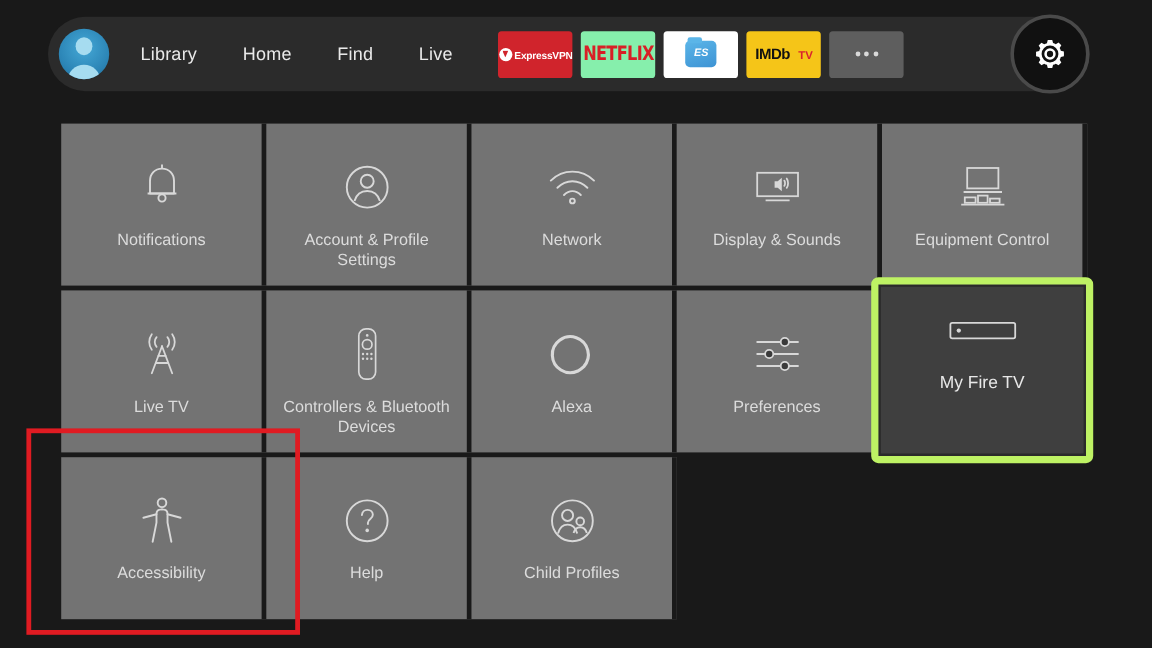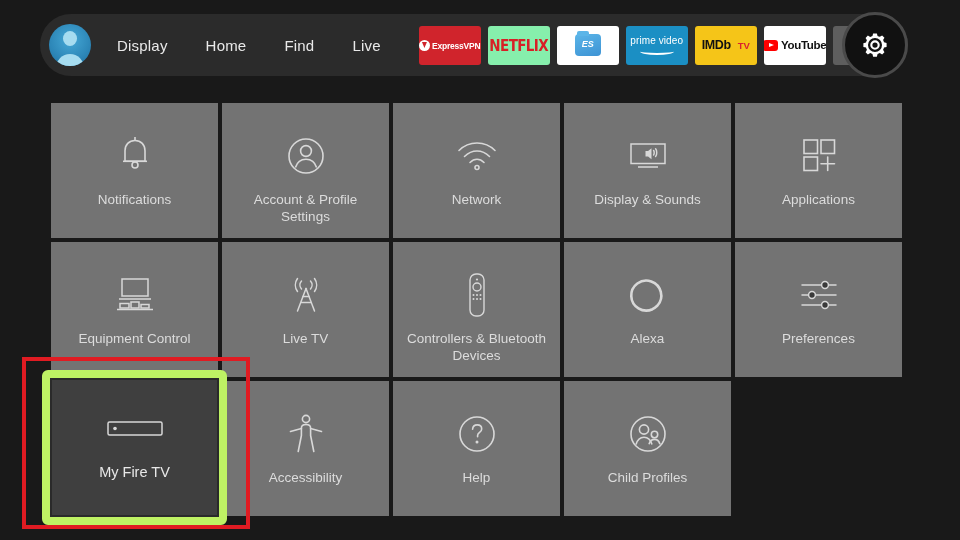--- a/index.html
+++ b/index.html
@@ -143,25 +143,25 @@
   }
   .tile .label {
     color: #dcdcdc; font-size: 13.5px; line-height: 17px;
     text-align: center; max-width: 150px;
   }
   .tile.empty { background: transparent; border-right: none; }
 
   
   .tile.focused {
     background: #3f3f3f;
-    border: 8px solid #bef264;
+    border: 6px solid #bef264;
     border-radius: 6px;
     width: 185px; height: 155px;
     margin-left: -9px; margin-top: -11px;
-    padding-top: 28px;
+    padding-top: 16px;
     box-shadow: 0 0 0 2px #2a2a2a inset;
     z-index: 4;
   }
   .tile.focused .label { color: #e8e8e8; font-size: 14.5px; }
 
   
   .redbox {
     position: absolute; left: 22px; top: 357px;
     width: 228px; height: 172px;
     border: 4px solid #e01b22;
@@ -176,21 +176,21 @@
 <div id="stage">
 
   <div class="navbar">
 
     <div class="avatar">
       <div class="head"></div>
       <div class="body"></div>
     </div>
 
     <div class="navlinks">
-      <div class="navlink">Display</div>
+      <div class="navlink">Library</div>
       <div class="navlink">Home</div>
       <div class="navlink">Find</div>
       <div class="navlink">Live</div>
     </div>
 
     <div class="apps">
 
       <div class="app app-expressvpn">
         <div class="evpn-wrap">
           <span class="evpn-dot"></span>
@@ -199,40 +199,28 @@
       </div>
 
       <div class="app app-netflix">
         <span class="netflix-txt">NETFLIX</span>
       </div>
 
       <div class="app app-es">
         <span class="es-folder"></span>
       </div>
 
-      <div class="app app-prime">
-        <div class="prime-wrap">
-          <span class="prime-txt">prime video</span>
-          <span class="prime-smile"></span>
-        </div>
-      </div>
 
       <div class="app app-imdb">
         <div class="imdb-wrap">
           <span class="imdb-txt">IMDb</span>
           <span class="imdb-tv">TV</span>
         </div>
       </div>
 
-      <div class="app app-youtube">
-        <div class="yt-wrap">
-          <span class="yt-play"></span>
-          <span class="yt-txt">YouTube</span>
-        </div>
-      </div>
 
       <div class="app app-more">
         <span class="more-dots">
             <i></i>
             <i></i>
             <i></i>
           </span>
       </div>
     </div>
 
@@ -289,32 +277,20 @@
           <rect x="7" y="5" width="34" height="19.5"></rect>
           <line x1="14" y1="28" x2="34" y2="28"></line>
           <path d="M21.5 12v5.5h2.6l3.4 2.8V9.2l-3.4 2.8z" fill="#d8d8d8" stroke="none"></path>
           <path d="M29.6 11.6c.8.9.8 3.4 0 4.3" stroke-linecap="round"></path>
           <path d="M31.6 9.8c1.5 1.7 1.5 6 0 7.7" stroke-linecap="round"></path>
         </svg>
       </span>
       <span class="label">Display &amp; Sounds</span>
     </div>
 
-    <div class="tile">
-      <span class="icon">
-        <svg width="42" height="42" viewBox="0 0 42 42" fill="none" stroke="#d8d8d8" stroke-width="1.6">
-          <rect x="6" y="5" width="13.5" height="13.5"></rect>
-          <rect x="23" y="5" width="13.5" height="13.5"></rect>
-          <rect x="6" y="22" width="13.5" height="13.5"></rect>
-          <line x1="29.7" y1="22" x2="29.7" y2="35.5" stroke-linecap="round"></line>
-          <line x1="23" y1="28.7" x2="36.5" y2="28.7" stroke-linecap="round"></line>
-        </svg>
-      </span>
-      <span class="label">Applications</span>
-    </div>
 
     <div class="tile">
       <span class="icon">
         <svg width="48" height="40" viewBox="0 0 48 40" fill="none" stroke="#d8d8d8" stroke-width="1.5">
           <rect x="11" y="4" width="26" height="17"></rect>
           <line x1="8" y1="24" x2="40" y2="24"></line>
           <rect x="9" y="28.5" width="9" height="4.5"></rect>
           <rect x="20" y="27" width="8" height="6"></rect>
           <rect x="30" y="29.5" width="8" height="3.5"></rect>
           <line x1="6" y1="34.5" x2="42" y2="34.5"></line>

